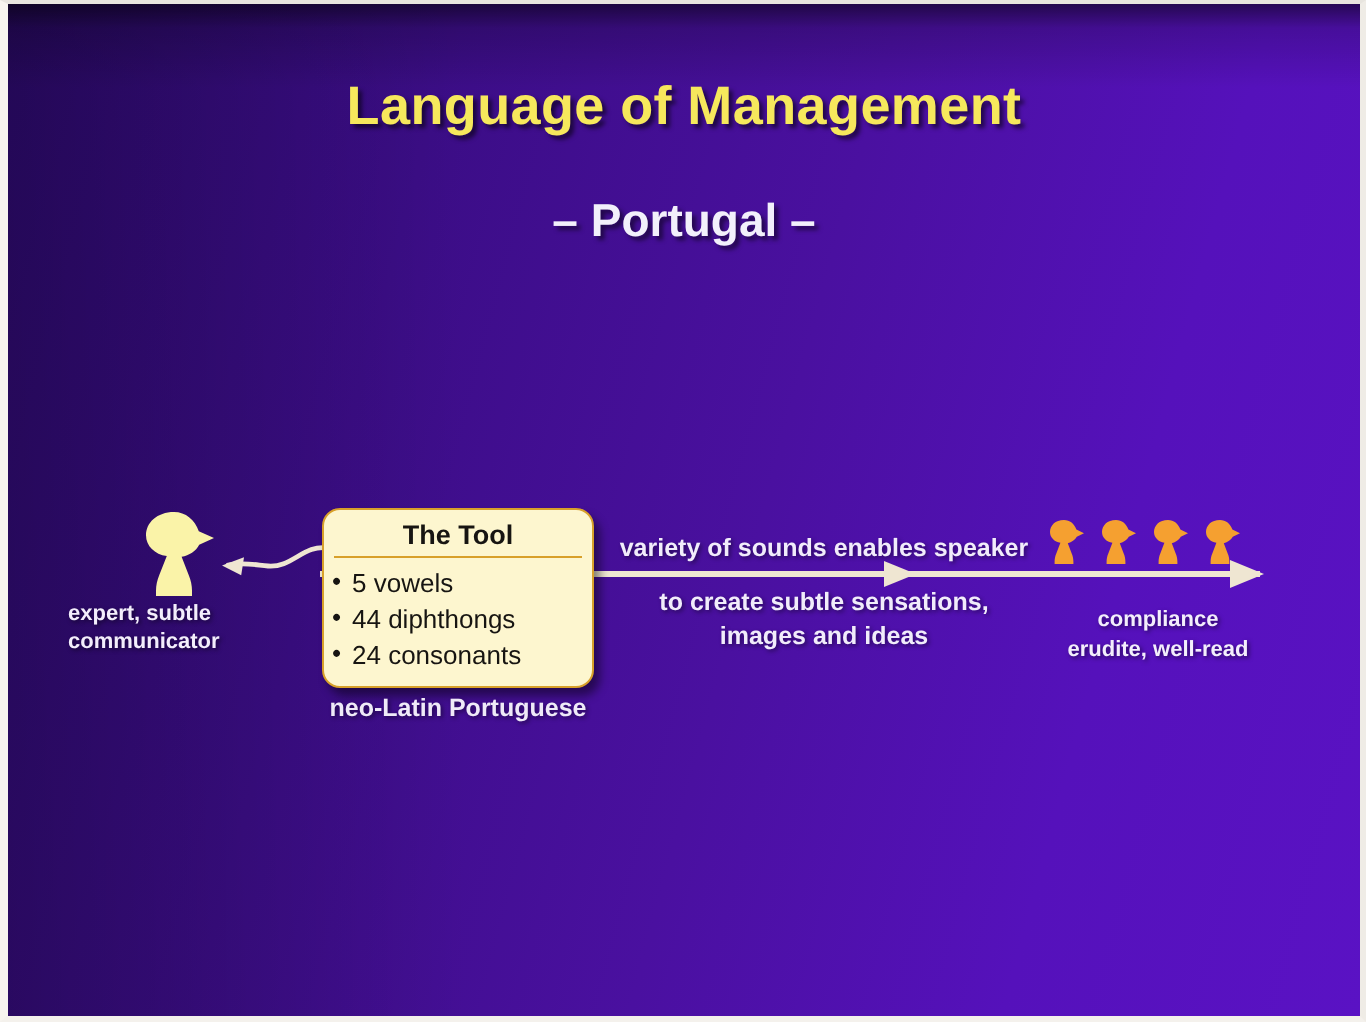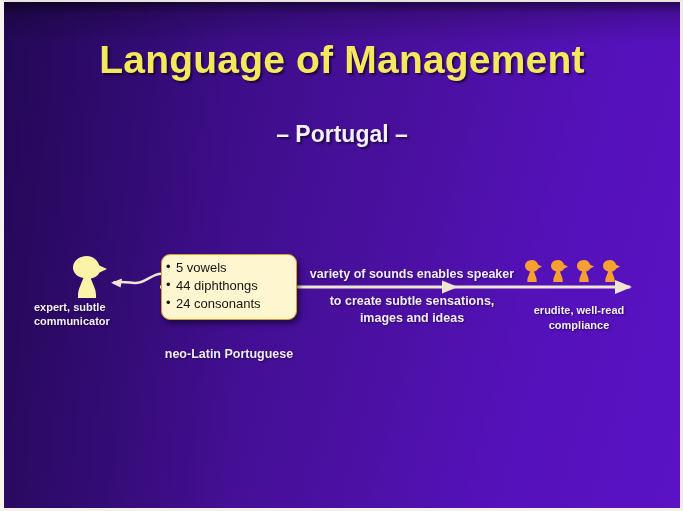--- a/index.html
+++ b/index.html
@@ -22,30 +22,29 @@
   #slide::after{
     content:"";position:absolute;inset:0;pointer-events:none;
     background:linear-gradient(90deg, rgba(0,0,0,0.22) 0%, rgba(0,0,0,0.0) 34%, rgba(0,0,0,0.0) 100%);
   }
 
   .layer{position:absolute;z-index:3;}
 
   
   #title{
     left:0;right:0;top:36px;text-align:center;
-    font-size:39px;font-weight:bold;letter-spacing:.2px;
+    font-size:27px;font-weight:bold;letter-spacing:.2px;
     color:#f6e85c;
     text-shadow:2px 2px 2px rgba(0,0,0,.55);
   }
   #subtitle{
     left:0;right:0;top:95px;text-align:center;
     font-size:23px;font-weight:bold;
     color:#f2f0fb;
     text-shadow:2px 2px 2px rgba(0,0,0,.5);
-    margin-top:24px;
   }
 
   
   #tool-box{
     left:157px;top:252px;width:136px;
     box-sizing:border-box;
     background:#fdf6cf;
     border:1.5px solid #d8a02a;
     border-radius:9px;
     box-shadow:3px 4px 5px rgba(0,0,0,.45);
@@ -151,20 +150,21 @@
   </div>
 
   <div id="flow-caption-bottom" class="layer">
     <div>to create subtle sensations,</div>
     <div>images and ideas</div>
   </div>
 
   <div id="flow-caption-top" class="layer">variety of sounds enables speaker</div>
 
   <div id="tool-box" class="layer">
+    <div id="tool-title">The Tool</div>
     <div class="tool-item">5 vowels</div>
     <div class="tool-item">44 diphthongs</div>
     <div class="tool-item">24 consonants</div>
   </div>
 
   <div id="tool-caption" class="layer">
     <div>neo-Latin Portuguese</div>
   </div>
 
   <div id="audience" class="layer">
@@ -200,17 +200,17 @@
         <path d="M11 1 C6.6 1 4 3.8 4 7 C4 9.8 6.2 11.9 9.2 12.4
                  L7.2 17.6 C6.6 19 6.3 20.4 6.3 21.9 L6.3 23 L15.7 23 L15.7 21.9
                  C15.7 20.4 15.4 19 14.8 17.6 L12.9 12.6
                  C14.8 12.2 16.5 11 17.4 9.4 L21 7.6 L17.2 5.8
                  C16.2 2.9 13.9 1 11 1 Z" fill="#f5a030"></path>
       </svg>
     </div>
   </div>
 
   <div id="audience-caption" class="layer">
+    <div>compliance</div>
     <div>erudite, well-read</div>
-    <div>compliance</div>
   </div>
 
 </div>
 
 </body></html>

